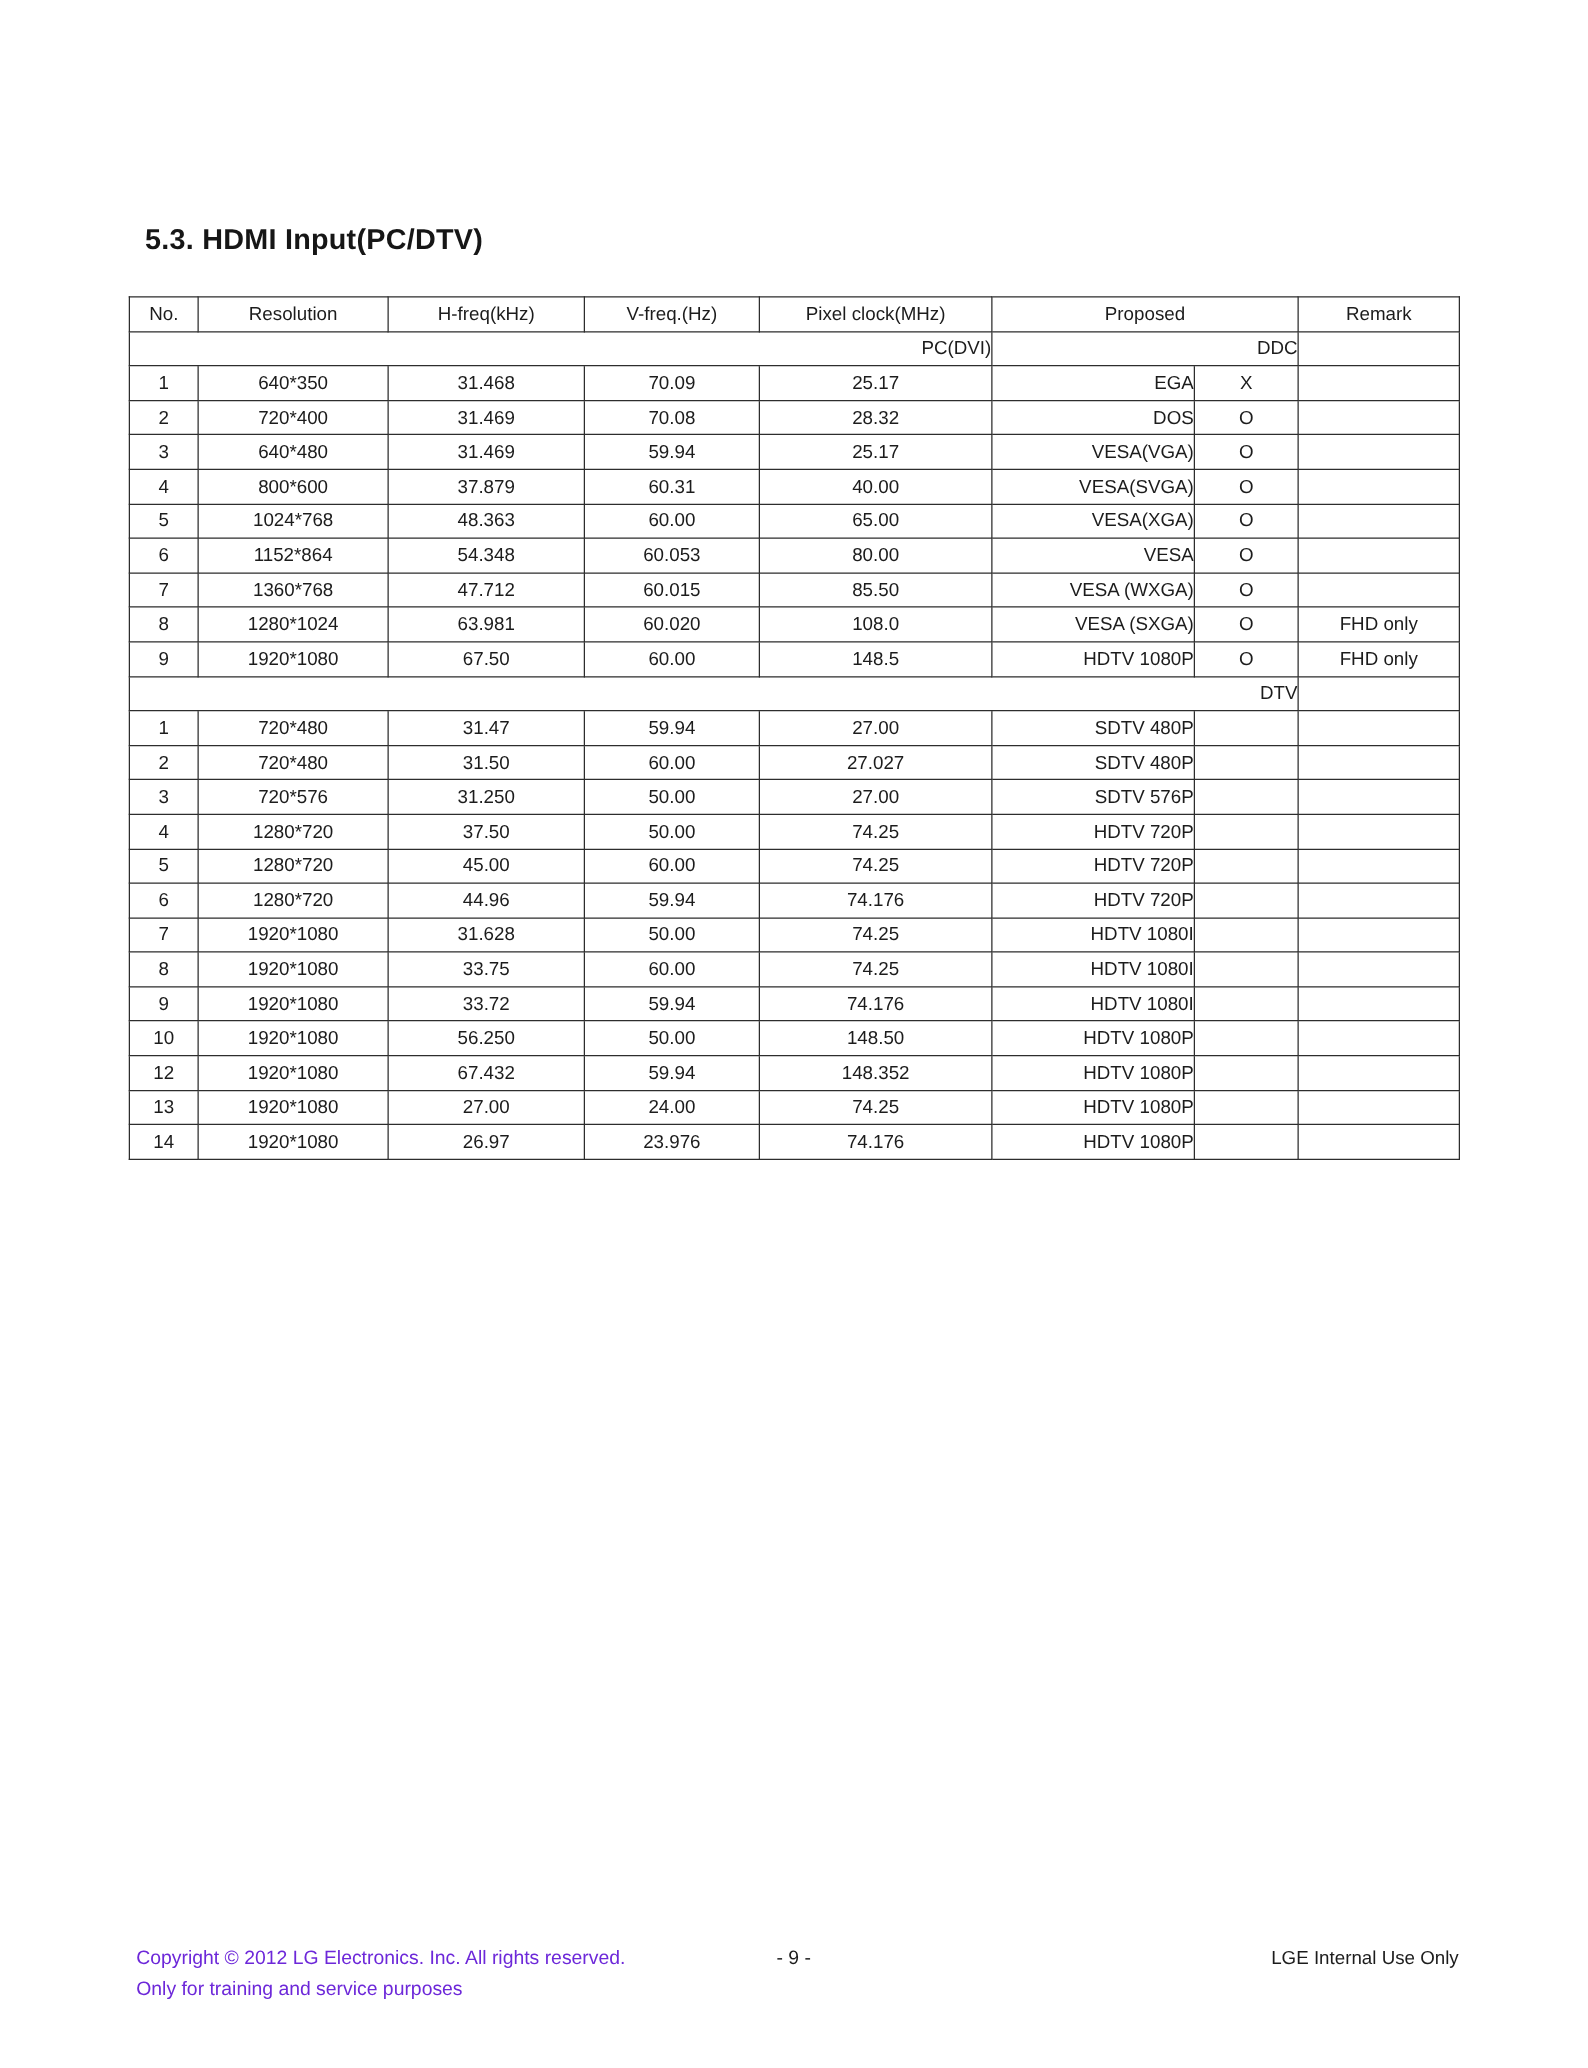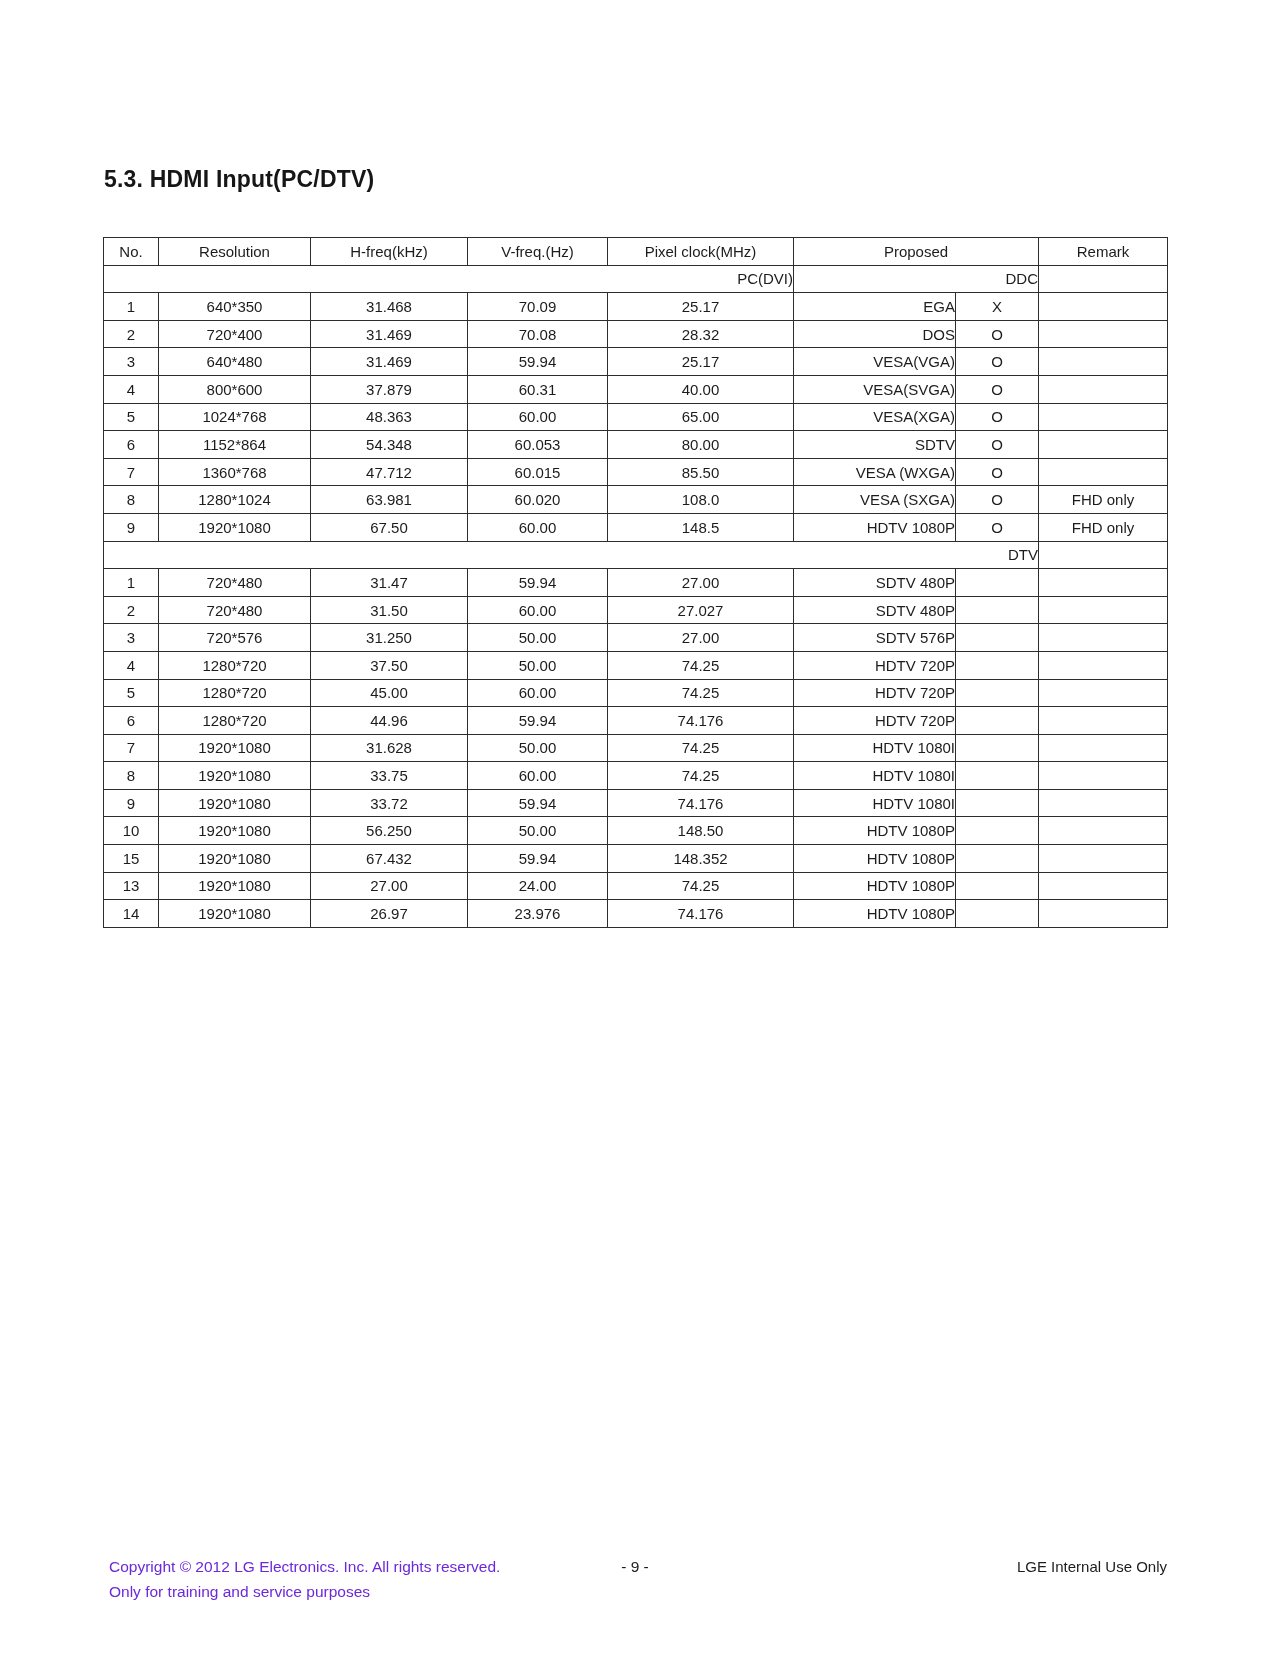--- a/index.html
+++ b/index.html
@@ -9,21 +9,21 @@
     height: 1654px;
     background: #ffffff;
     font-family: "Liberation Sans", sans-serif;
     color: #1c1c1c;
     overflow: hidden;
   }
   .page-title {
     position: absolute;
     left: 100px;
     top: 162px;
-    margin: 4px;
+    margin: 16px;
     font-size: 23px;
     font-weight: bold;
     letter-spacing: 0.2px;
     color: #161616;
   }
   table.timing {
     position: absolute;
     left: 103px;
     top: 209px;
     width: 1064px;
@@ -153,21 +153,21 @@
           <td class="al">VESA(XGA)</td>
           <td class="ac">O</td>
           <td class="ac"></td>
         </tr>
         <tr>
           <td class="ac">6</td>
           <td class="ac">1152*864</td>
           <td class="ac">54.348</td>
           <td class="ac">60.053</td>
           <td class="ac">80.00</td>
-          <td class="al">SDTV</td>
+          <td class="al">VESA</td>
           <td class="ac">O</td>
           <td class="ac"></td>
         </tr>
         <tr>
           <td class="ac">7</td>
           <td class="ac">1360*768</td>
           <td class="ac">47.712</td>
           <td class="ac">60.015</td>
           <td class="ac">85.50</td>
           <td class="al">VESA (WXGA)</td>
@@ -292,21 +292,21 @@
           <td class="ac">10</td>
           <td class="ac">1920*1080</td>
           <td class="ac">56.250</td>
           <td class="ac">50.00</td>
           <td class="ac">148.50</td>
           <td class="al">HDTV 1080P</td>
           <td class="ac"></td>
           <td class="ac"></td>
         </tr>
         <tr>
-          <td class="ac">15</td>
+          <td class="ac">12</td>
           <td class="ac">1920*1080</td>
           <td class="ac">67.432</td>
           <td class="ac">59.94</td>
           <td class="ac">148.352</td>
           <td class="al">HDTV 1080P</td>
           <td class="ac"></td>
           <td class="ac"></td>
         </tr>
         <tr>
           <td class="ac">13</td>

